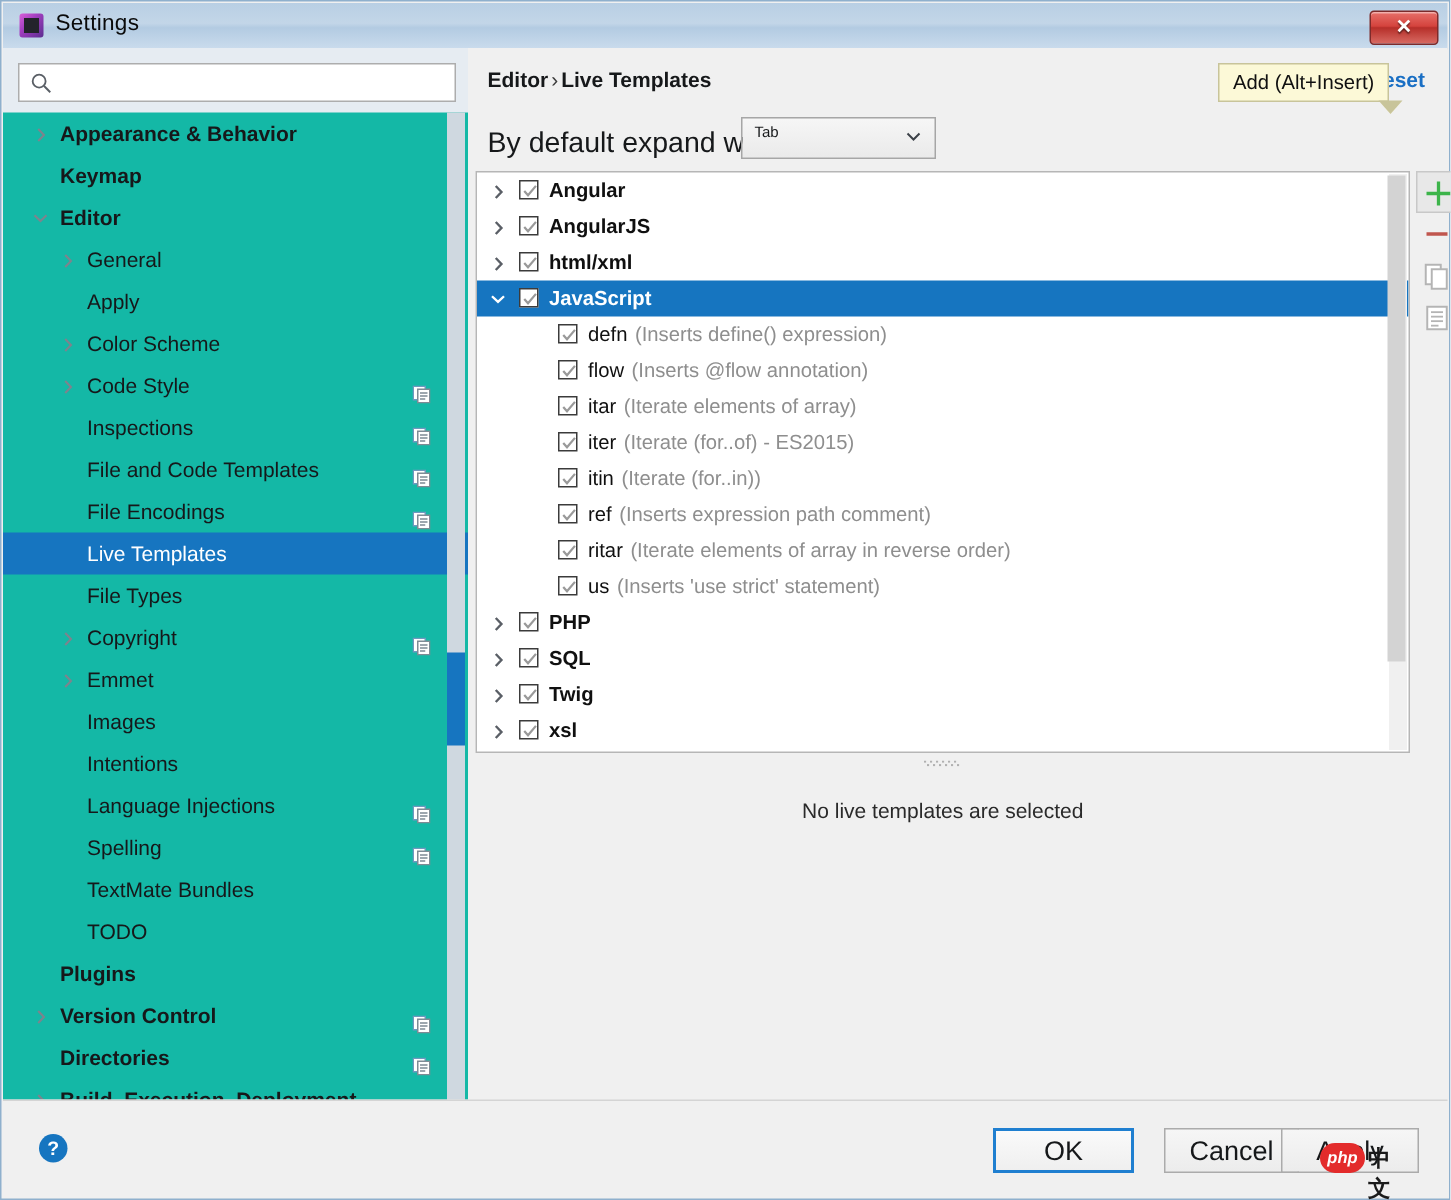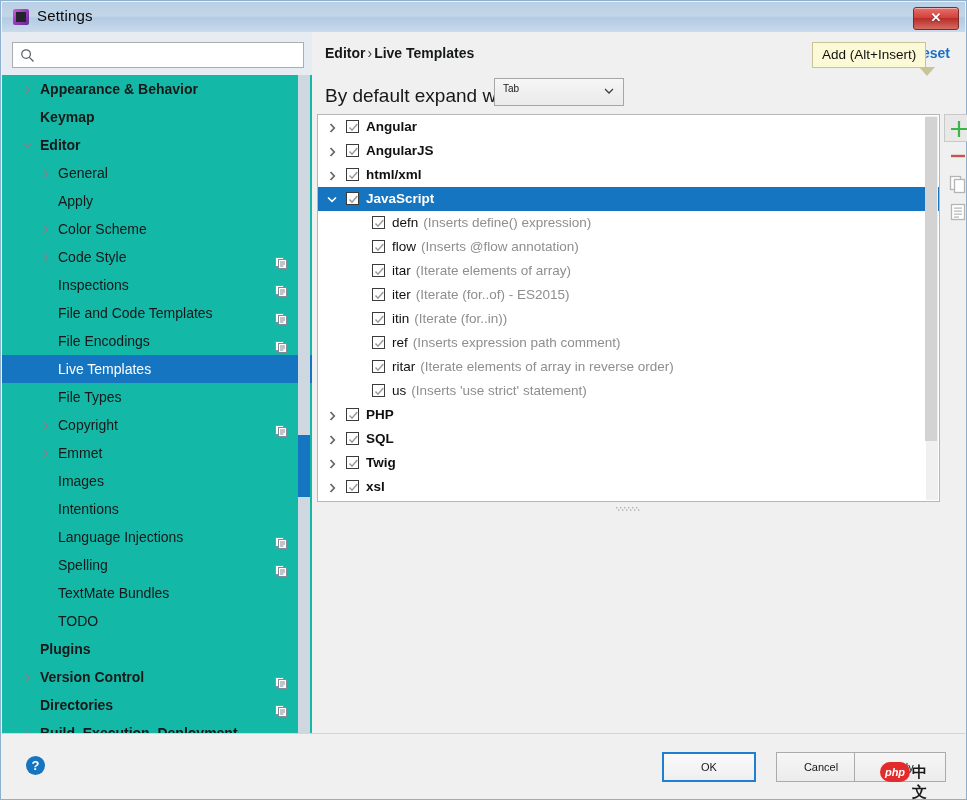--- a/index.html
+++ b/index.html
@@ -325,21 +325,21 @@
     position: absolute; left: 0; top: 0; right: 0; bottom: 0;
     color: #ffffff; font-size: 13px; font-weight: bold;
     text-align: center; line-height: 19px;
   }
   .dlgbtn {
     position: absolute; top: 18px;
     height: 30px;
     box-sizing: border-box;
     border: 1px solid #ababab;
     background: linear-gradient(to bottom,#f6f6f6,#ececec);
-    font-size: 11px; color: #16181a;
+    font-size: 18px; color: #16181a;
     text-align: center; line-height: 28px;
     cursor: pointer;
   }
   #btn-ok {
     left: 660px; width: 94px;
     border: 2px solid #1f7fd0;
     line-height: 26px;
     background: linear-gradient(to bottom,#fafafa,#efefef);
   }
   #btn-cancel { left: 758px; width: 90px; margin-left: 16px; }
@@ -781,20 +781,21 @@
             <rect x="2" y="2.4" width="1.4" height="1.4"></rect>
               <rect x="6" y="2.4" width="1.4" height="1.4"></rect>
             <rect x="10" y="2.4" width="1.4" height="1.4"></rect>
               <rect x="14" y="2.4" width="1.4" height="1.4"></rect>
             <rect x="18" y="2.4" width="1.4" height="1.4"></rect>
               <rect x="22" y="2.4" width="1.4" height="1.4"></rect>
           </g>
         </svg>
       </div>
 
+      <div id="no-sel">No live templates are selected</div>
     </div>
 
     <div id="bottom-bar">
       <div id="help-btn">
         <span>?</span>
       </div>
       <div class="dlgbtn" id="btn-ok">OK</div>
       <div class="dlgbtn" id="btn-cancel">Cancel</div>
       <div class="dlgbtn" id="btn-apply">Apply</div>
     </div>

